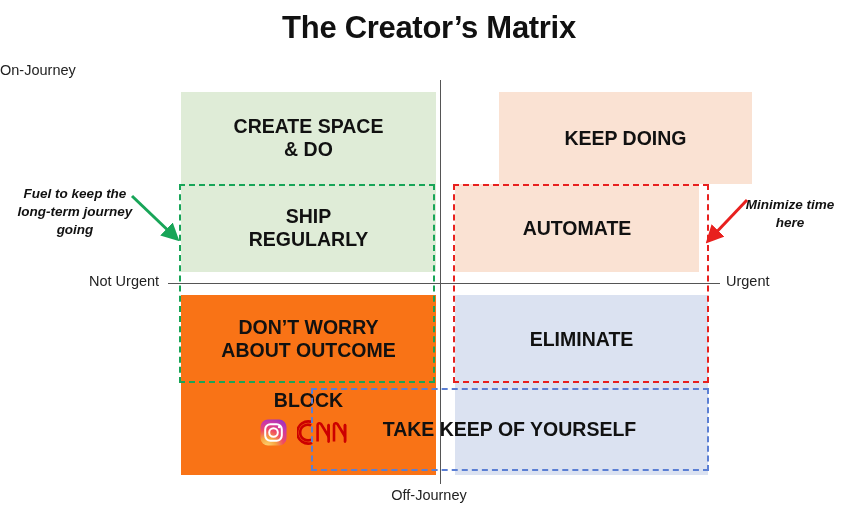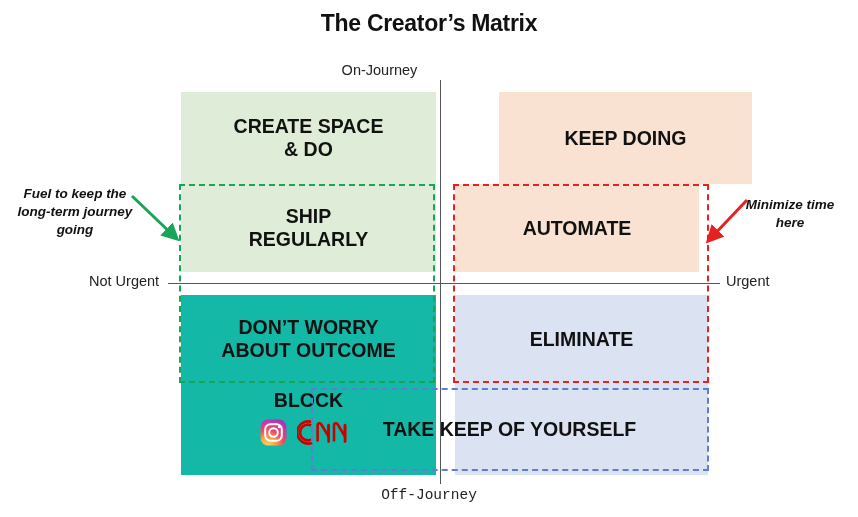--- a/index.html
+++ b/index.html
@@ -19,36 +19,36 @@
     height: 517px;
   }
 
   
   .title {
     position: absolute;
     top: 10px;
     left: 0;
     width: 858px;
     text-align: center;
-    font-size: 23px;
+    font-size: 31px;
     font-weight: bold;
     color: #111111;
     letter-spacing: -0.3px;
   }
 
   
   .axis-label {
     position: absolute;
     font-size: 14.5px;
     color: #222222;
     font-weight: normal;
     white-space: nowrap;
   }
-  #axis-top    { top: 62px;  left: 0;     width: 759px; text-align: center; }
-  #axis-bottom { top: 487px; left: 0;     width: 858px; text-align: center; font-family: Liberation Mono, monospace; }
+  #axis-top    { top: 62px;  left: 0;     width: 759px; text-align: left; }
+  #axis-bottom { top: 487px; left: 0;     width: 858px; text-align: center; }
   #axis-left   { top: 273px; left: 89px;  }
   #axis-right  { top: 273px; left: 726px; }
 
   
   .axis-v {
     position: absolute;
     left: 440px;
     top: 80px;
     width: 1px;
     height: 404px;
@@ -69,21 +69,21 @@
     display: flex;
     align-items: center;
     justify-content: center;
     text-align: center;
     font-weight: bold;
     color: #111111;
     line-height: 1.18;
   }
   .q-green  { background: #dfecd7; }
   .q-peach  { background: #fae2d3; }
-  .q-yellow { background: #14b8a6; }
+  .q-yellow { background: #f97316; }
   .q-blue   { background: #dbe2f1; }
 
   #blk-create-space { left: 181px; top: 92px;  width: 255px; height: 92px;  font-size: 19.5px; }
   #blk-ship         { left: 181px; top: 184px; width: 255px; height: 88px;  font-size: 19.5px; }
   #blk-keep-doing   { left: 455px; top: 92px;  width: 253px; height: 92px;  font-size: 19.5px; margin-left: 44px; }
   #blk-automate     { left: 455px; top: 184px; width: 244px; height: 88px;  font-size: 19.5px; }
   #blk-dont-worry   { left: 181px; top: 295px; width: 255px; height: 88px;  font-size: 19.5px; }
   #blk-block        { left: 181px; top: 383px; width: 255px; height: 92px;  font-size: 19.5px;
                       flex-direction: column; justify-content: flex-start; padding-top: 6px;
                       box-sizing: border-box; }

